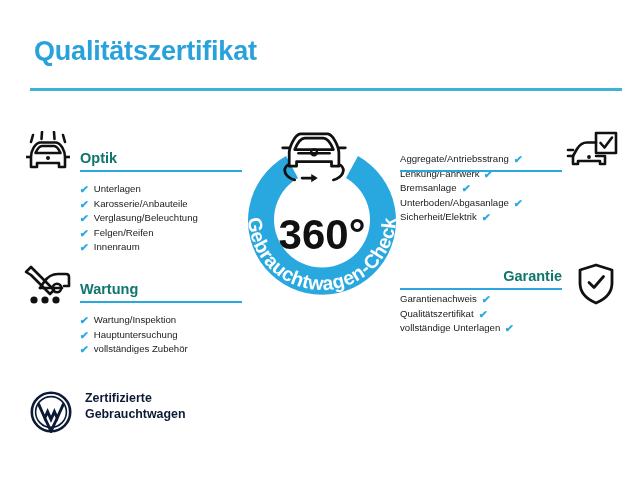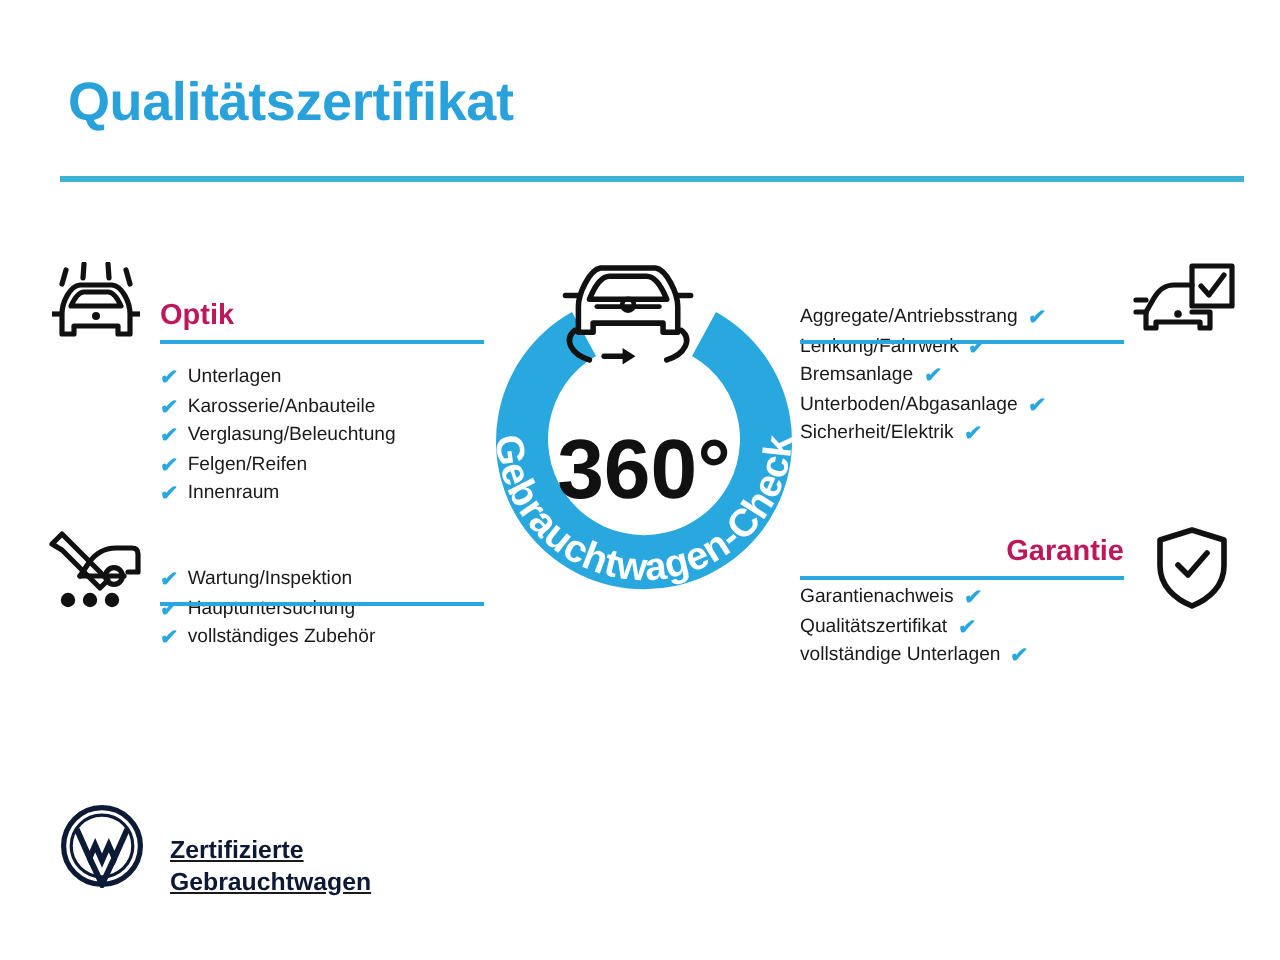--- a/index.html
+++ b/index.html
@@ -49,21 +49,21 @@
   }
   .block-head {
     position: relative;
     height: 30px;
   }
   .block-title {
     position: absolute;
     bottom: 4px;
     font-size: 14.5px;
     font-weight: bold;
-    color: #be185d;
+    color: #0f766e;
     white-space: nowrap;
   }
   .block-rule {
     position: absolute;
     height: 2px;
     background: #29a8e0;
   }
 
   .left .block-title  { left: 0; }
   .right .block-title { right: 0; }
@@ -109,24 +109,23 @@
     top: 116px;
     width: 200px;
     height: 200px;
   }
   #badge svg { display: block; }
 
   
   #vw-lockup {
     position: absolute;
     left: 30px;
-    top: 402px;
+    top: 391px;
     display: flex;
-    align-items: flex-end;
-    text-decoration: underline;
+    align-items: flex-start;
   }
   #vw-lockup .vw-mark { margin-right: 13px; }
   #vw-lockup .vw-text {
     font-size: 12.4px;
     font-weight: bold;
     line-height: 15.5px;
     color: #0d1a35;
     white-space: pre-line;
   }
 </style>
@@ -195,20 +194,23 @@
       <circle cx="35" cy="26" r="4.2" fill="none" stroke="#111" stroke-width="2.6"></circle>
       <g fill="#111">
         <circle cx="12" cy="38" r="3.6"></circle>
         <circle cx="23" cy="38" r="3.6"></circle>
         <circle cx="34" cy="38" r="3.6"></circle>
       </g>
     </svg>
   </div>
 
   <div class="block left" style="left:80px; top:271px; width:162px;">
+    <div class="block-head">
+      <div class="block-title">Wartung</div>
+    </div>
     <div class="block-rule" style="left:0; top:30px; width:162px;"></div>
     <ul class="checklist" style="margin-top:12px;">
       <li>
         <span class="chk">✔</span>
         <span>Wartung/Inspektion</span>
       </li>
       <li>
         <span class="chk">✔</span>
         <span>Hauptuntersuchung</span>
       </li>

